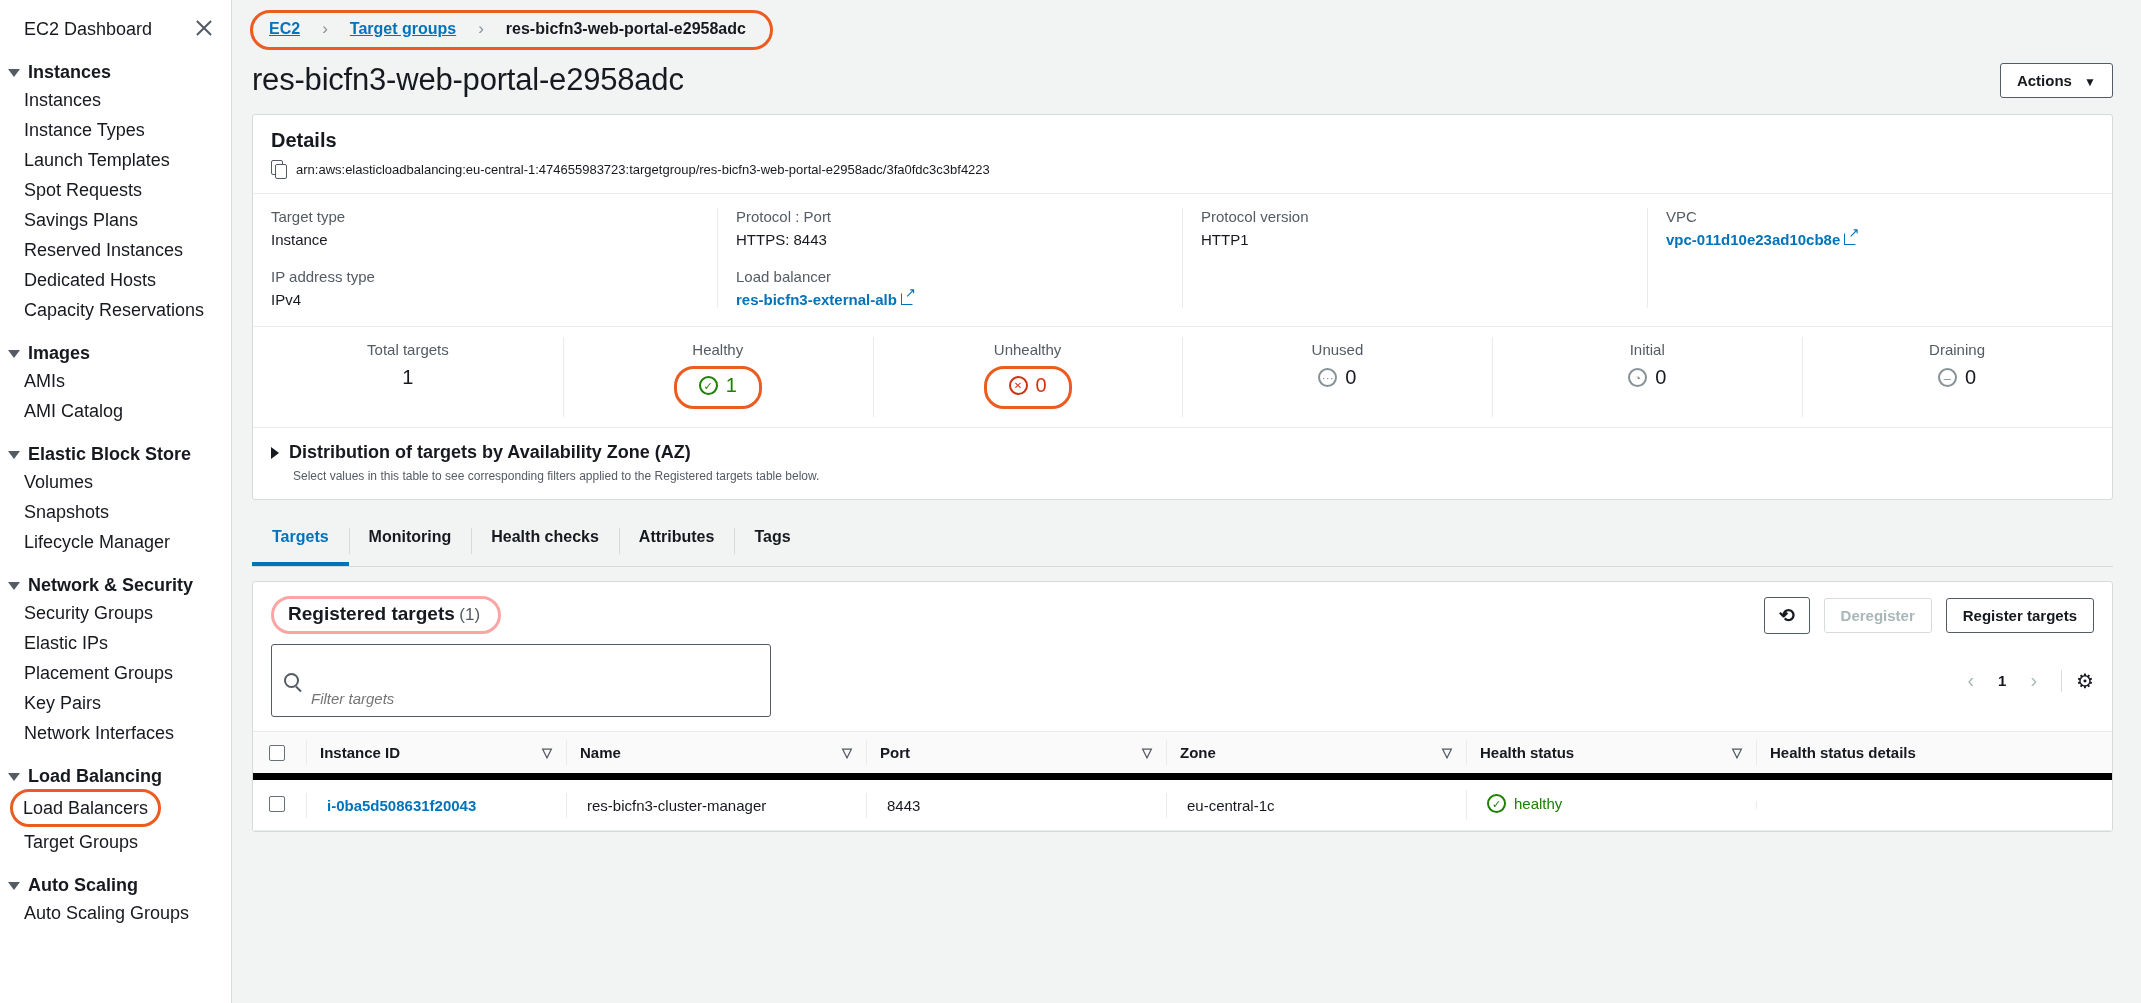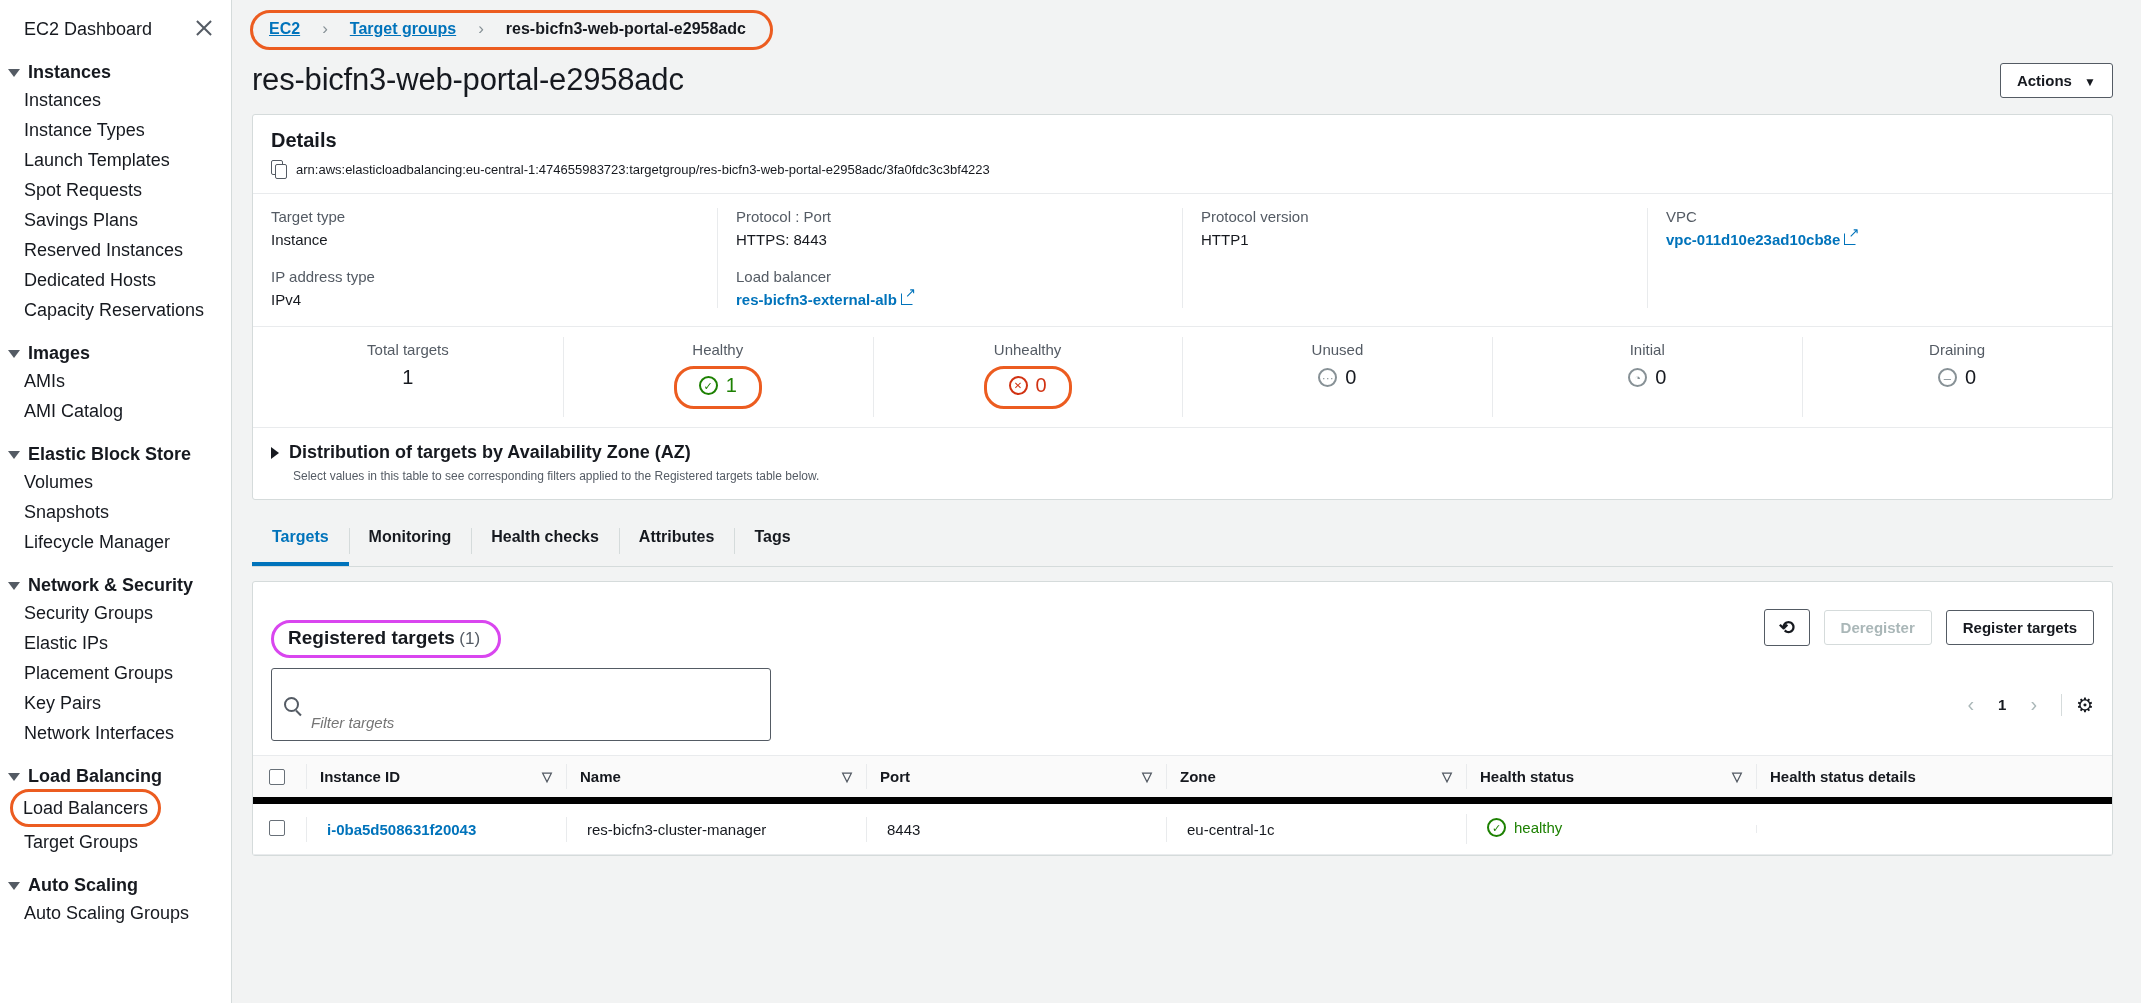--- a/index.html
+++ b/index.html
@@ -169,21 +169,21 @@
     font-size: 16px; font-weight: bold; color: #16191f; padding: 10px 20px 20px 20px;
     cursor: pointer; position: relative;
   }
   .tab + .tab:before { content: ""; position: absolute; left: 0; top: 10px; bottom: 12px; width: 1px; background: #d5dbdb; }
   .tab.active { color: #0073bb; box-shadow: inset 0 -4px 0 0 #0073bb; }
 
   .table-head {
     display: flex; align-items: center; justify-content: space-between;
     padding: 14px 18px 0 18px;
   }
-  .rt-title-wrap { border: 3px solid #d946ef; border-radius: 22px; padding: 4px 18px 6px 14px; margin-top: 24px; }
+  .rt-title-wrap { border: 3px solid #fca5a5; border-radius: 22px; padding: 4px 18px 6px 14px; }
   .rt-title { font-size: 19px; font-weight: bold; }
   .rt-count { font-size: 17px; color: #545b64; font-weight: normal; }
   .thead-btns { display: flex; align-items: center; gap: 14px; }
   .refresh-glyph { font-size: 19px; line-height: 1; color: #16191f; display: inline-block; transform: scaleX(-1); }
 
   .filter-row { display: flex; align-items: center; justify-content: space-between; padding: 10px 18px 14px 18px; }
   .filter-box {
     display: flex; align-items: center; gap: 10px; width: 500px;
     border: 1px solid #545b64; border-radius: 3px; background: #fff; padding: 8px 12px;
   }

